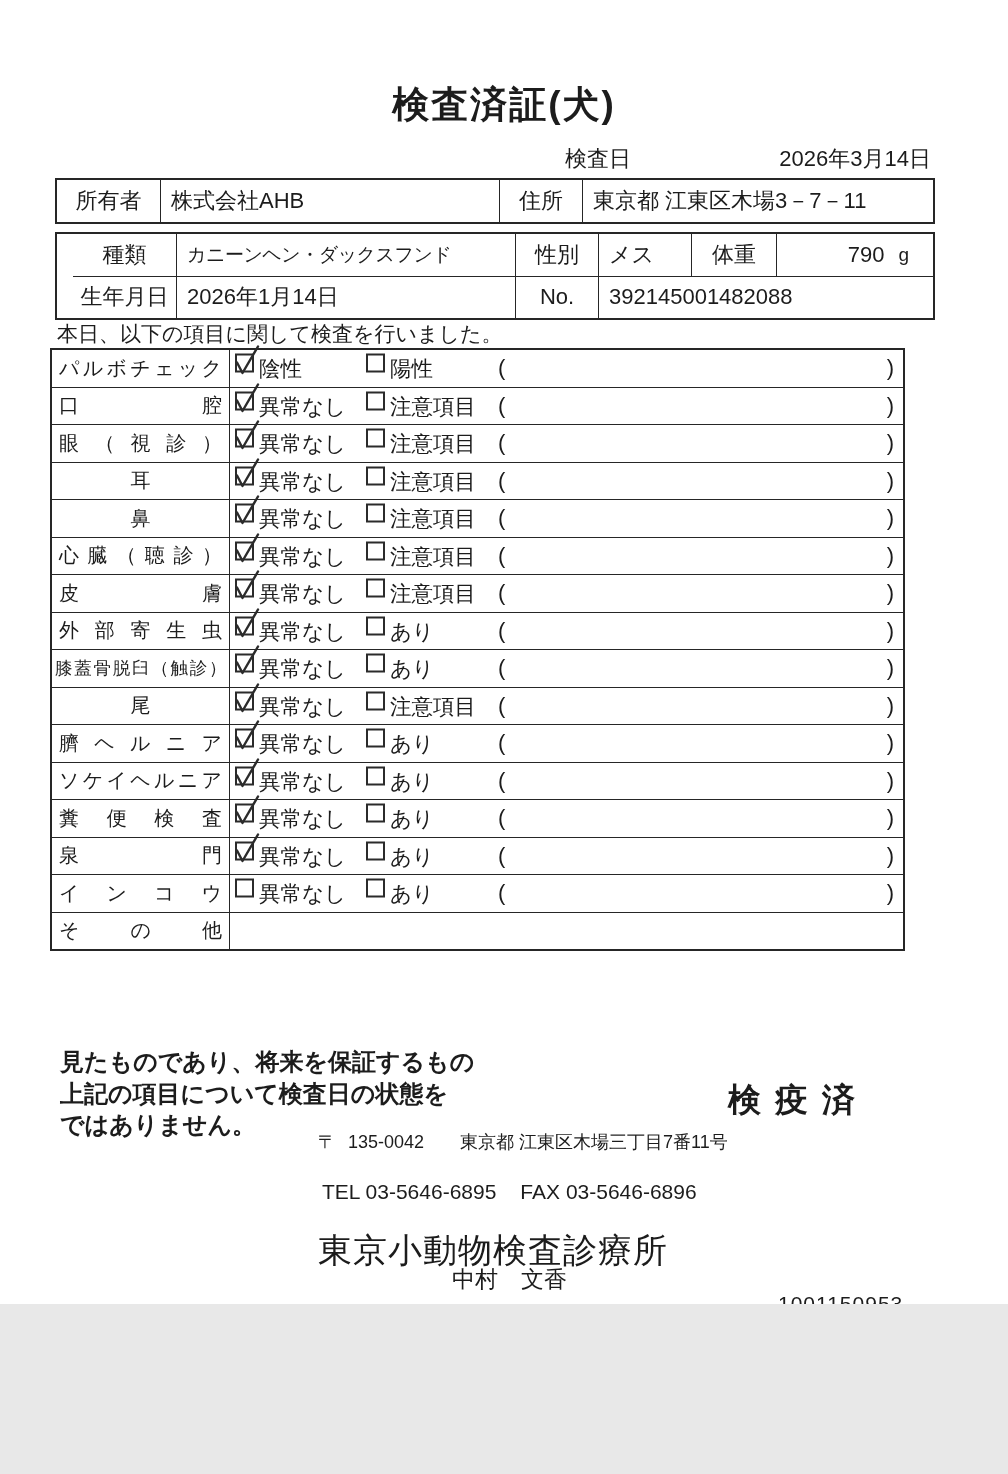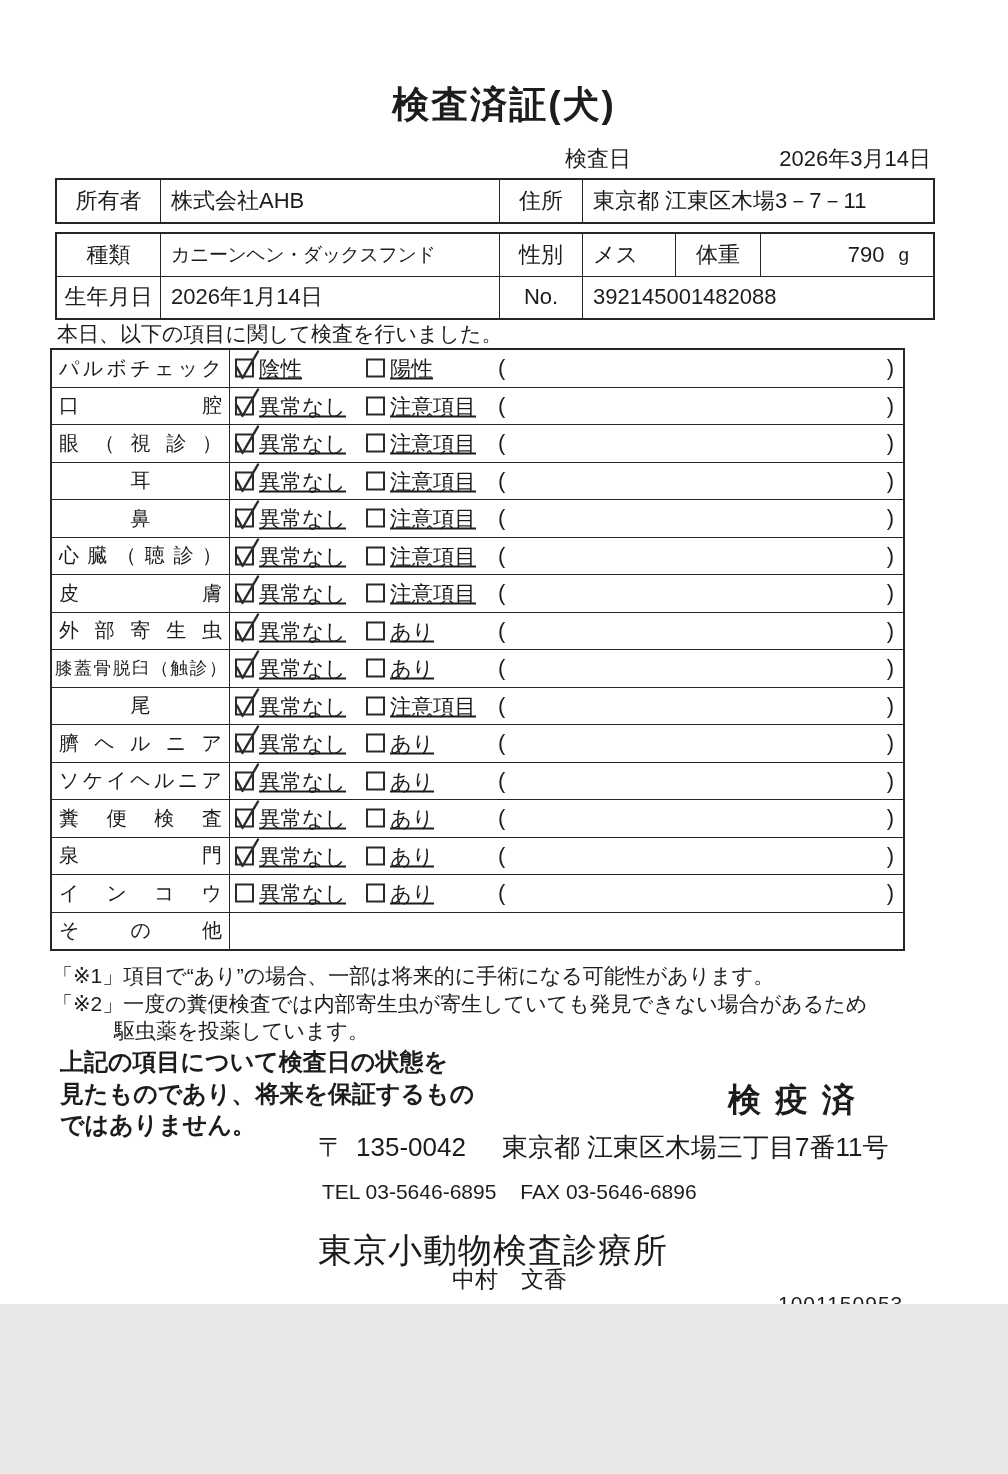--- a/index.html
+++ b/index.html
@@ -10,21 +10,21 @@
   }
   
   .title{position:absolute;top:80px;left:0;width:100%;text-align:center;
     font-size:37px;font-weight:600;letter-spacing:2px;}
   .exam-date-row{position:absolute;left:55px;top:144px;width:880px;height:30px;font-size:22px;}
   .exam-date-label{position:absolute;left:510px;top:0;}
   .exam-date-value{position:absolute;right:4px;top:0;}
   
   .gtable{position:absolute;left:55px;background:#fff;border:2px solid #262626;box-sizing:border-box;}
   .owner-table{top:178px;width:880px;height:46px;display:grid;grid-template-columns:103px 339px 83px 1fr;}
-  .pet-table{top:232px;width:880px;height:88px;display:flex;flex-direction:column;}
+  .pet-table{top:232px;width:880px;height:88px;display:flex;flex-direction:column;padding-left:16px;}
   .pet-row{flex:1;display:grid;}
   .pet-row1{grid-template-columns:103px 339px 83px 93px 85px 1fr;border-bottom:1.5px solid #262626;}
   .pet-row2{grid-template-columns:103px 339px 83px 1fr;}
   .cell{display:flex;align-items:center;font-size:22px;box-sizing:border-box;overflow:hidden;}
   .cell + .cell{border-left:1.5px solid #262626;}
   .cell.lab{justify-content:center;}
   .cell.val{padding-left:10px;}
   .cell.breed{font-size:19px;letter-spacing:-0.5px;}
   .cell.weight{justify-content:flex-end;padding-right:24px;}
   .weight-num{font-size:22px;}
@@ -33,38 +33,38 @@
   .intro{position:absolute;left:57px;top:320px;font-size:21px;}
   
   .checklist{position:absolute;left:50px;top:348px;width:855px;border:2px solid #262626;box-sizing:border-box;background:#fff;}
   .crow{display:flex;height:36.5px;border-bottom:1.5px solid #262626;position:relative;}
   .crow:last-child{border-bottom:none;}
   .label-cell{width:178px;min-width:178px;border-right:1.5px solid #262626;display:flex;
     align-items:center;justify-content:space-between;padding:0 7px;font-size:20px;box-sizing:border-box;}
   .label-cell.single{justify-content:center;}
   .label-cell.tight{font-size:17.5px;padding:0 3px;letter-spacing:-0.5px;}
   .opts-cell{flex:1;position:relative;}
-  .opt{position:absolute;top:50%;transform:translateY(-50%);display:flex;align-items:center;text-decoration:underline;}
+  .opt{position:absolute;top:50%;transform:translateY(-50%);display:flex;}
   .opt1{left:5px;}
   .opt2{left:136px;}
   .cb{width:19px;height:19px;border:2px solid #2b2b2b;box-sizing:border-box;margin-right:5px;position:relative;flex:none;}
   .checkmark{position:absolute;left:-3px;top:-12px;width:27px;height:33px;overflow:visible;}
   .optlabel{font-size:21.5px;white-space:nowrap;}
   .paren{position:absolute;top:50%;transform:translateY(-50%);font-size:22px;}
   .paren.open{left:268px;}
   .paren.close{right:9px;}
   
   .notes{position:absolute;left:52px;top:962px;font-size:21px;line-height:27.5px;}
   .note-line.indent{padding-left:62px;}
   
   .disclaimer{position:absolute;left:60px;top:1046px;font-size:24px;font-weight:600;line-height:31.5px;}
   
   .stamp{position:absolute;left:728px;top:1078px;font-size:33px;font-weight:600;letter-spacing:14px;
     font-family:"Liberation Serif","DejaVu Serif",serif;white-space:nowrap;}
-  .postal-line{position:absolute;left:318px;top:1130px;font-size:26px;white-space:nowrap;}
+  .postal-line{position:absolute;left:318px;top:1130px;font-size:18px;white-space:nowrap;}
   .postal-code{margin-left:12px;}
   .postal-addr{margin-left:36px;}
   .tel-line{position:absolute;left:322px;top:1180px;font-size:21px;white-space:nowrap;}
   .fax{margin-left:24px;}
   .clinic-name{position:absolute;left:318px;top:1228px;font-size:34px;letter-spacing:1px;}
   .vet-name{position:absolute;left:452px;top:1264px;font-size:23px;}
   .serial{position:absolute;left:778px;top:1292px;font-size:21px;letter-spacing:1px;}
 </style>
 </head>
 <body>
@@ -468,29 +468,24 @@
       <div class="crow">
         <div class="label-cell">
           <span>そ</span>
           <span>の</span>
           <span>他</span>
         </div>
         <div class="opts-cell"></div>
       </div>
     </div>
 
-  <div class="notes" id="notes-host">
-      <div class="note-line">「※1」項目で“あり”の場合、一部は将来的に手術になる可能性があります。</div>
-      <div class="note-line">「※2」一度の糞便検査では内部寄生虫が寄生していても発見できない場合があるため</div>
-      <div class="note-line indent">駆虫薬を投薬しています。</div>
-    </div>
 
   <div class="disclaimer" id="disclaimer-host">
+      <div>見たものであり、将来を保証するもの</div>
       <div>上記の項目について検査日の状態を</div>
-      <div>見たものであり、将来を保証するもの</div>
       <div>ではありません。</div>
     </div>
 
   <div class="stamp">検疫済</div>
 
   <div class="postal-line">
     <span>〒</span><span class="postal-code">135-0042</span><span class="postal-addr">東京都 江東区木場三丁目7番11号</span>
   </div>
 
   <div class="tel-line">

